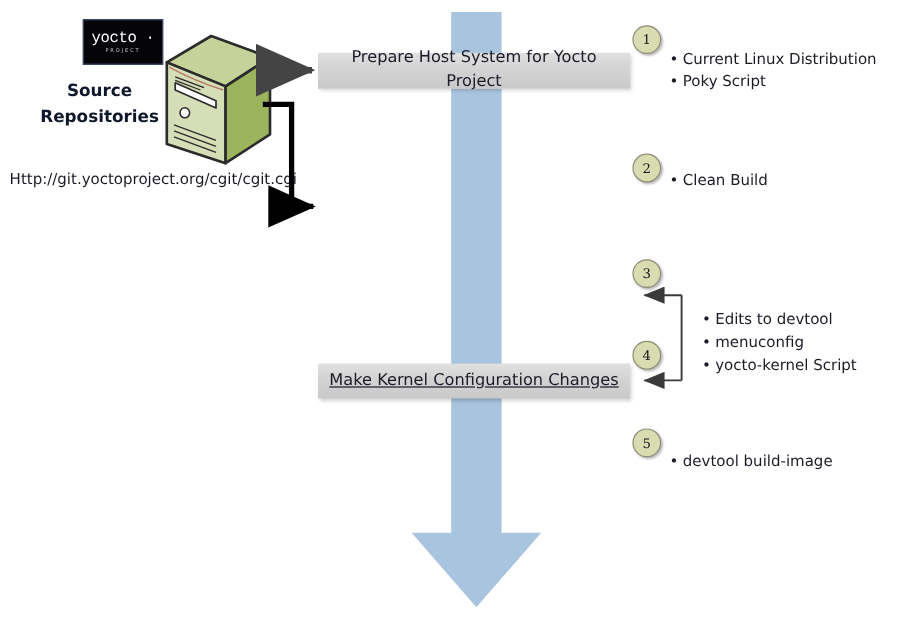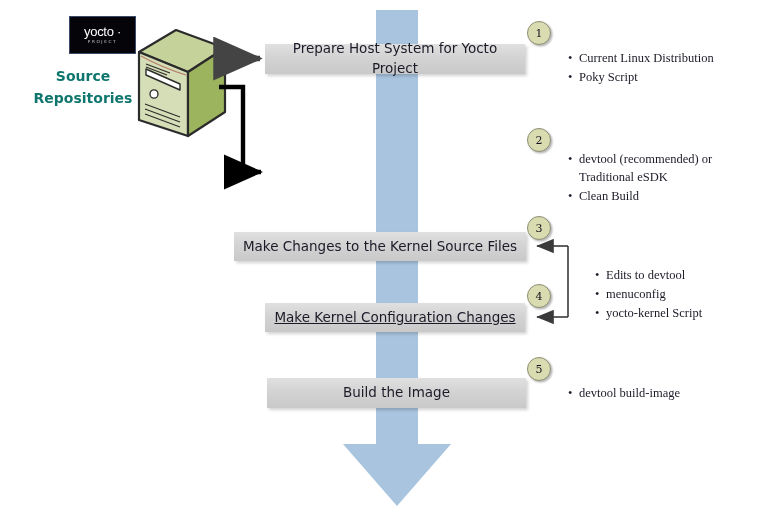--- a/index.html
+++ b/index.html
@@ -82,24 +82,23 @@
   #badge4 { left: 527px; top: 284px; }
   #badge5 { left: 527px; top: 357px; }
 
   
   .notes {
     font-size: 12.5px;
     line-height: 1.42;
     color: #1b1b28;
   }
   .notes ul {
-    margin: 12px;
+    margin: 2px;
     padding: 0 0 0 13px;
     list-style: none;
-    font-family: Liberation Serif, serif;
   }
   .notes li {
     position: relative;
     padding-left: 0;
     margin: 0 0 1px 0;
   }
   .notes li::before {
     content: "\2022";
     position: absolute;
     left: -11px;
@@ -122,40 +121,40 @@
     display: flex;
     flex-direction: column;
     align-items: center;
     justify-content: center;
   }
   #yocto-word {
     color: #ffffff;
     font-size: 13px;
     letter-spacing: -0.3px;
     line-height: 1;
-    font-family: Liberation Sans, sans-serif;
+    font-family: Liberation Mono, monospace;
   }
   #yocto-sub {
     color: #cfcfcf;
     font-size: 4.2px;
     letter-spacing: 1.6px;
     line-height: 1;
     margin-top: 2px;
   }
 
   
   #src-label {
     left: 28px;
     top: 66px;
     width: 110px;
     text-align: center;
     font-size: 14px;
     font-weight: bold;
     line-height: 1.55;
-    color: #0f766e;
+    color: #0f172a;
   }
   #src-url {
     left: 8px;
     top: 141px;
     font-size: 12.5px;
     color: #1b1b28;
     white-space: nowrap;
   }
 
   
@@ -178,20 +177,21 @@
   <div class="abs" id="yocto-logo">
     <div id="yocto-word">yocto ·</div>
     <div id="yocto-sub">PROJECT</div>
   </div>
 
   <div class="abs" id="src-label">
     <div>Source</div>
     <div>Repositories</div>
   </div>
 
+  <div class="abs" id="src-url">Http://git.yoctoproject.org/cgit/cgit.cgi</div>
 
   <svg class="abs" id="server-icon" viewBox="0 0 92 112">
 
     <polygon points="3,24 40,2 89,20 52,44" fill="#c5d29a" stroke="#2b2b2b" stroke-width="2.2" stroke-linejoin="round"></polygon>
 
     <polygon points="3,24 52,44 52,108 3,92" fill="#d5deb6" stroke="#2b2b2b" stroke-width="2.2" stroke-linejoin="round"></polygon>
 
     <polygon points="52,44 89,20 89,84 52,108" fill="#9db45e" stroke="#2b2b2b" stroke-width="2.2" stroke-linejoin="round"></polygon>
 
     <path d="M5,28 Q27,40 50,47" fill="none" stroke="#b06a5a" stroke-width="1.1" opacity="0.85"></path>
@@ -226,29 +226,23 @@
     <path d="M219,87 L243,87 L243,172 L261,172" fill="none" stroke="#000000" stroke-width="4.4" stroke-linejoin="miter" marker-end="url(#ah-black)"></path>
 
     <path d="M568,246 L568,317" fill="none" stroke="#3a3a3a" stroke-width="1.6"></path>
     <path d="M568,246 L537,246" fill="none" stroke="#3a3a3a" stroke-width="1.6" marker-end="url(#ah-gray-left)"></path>
     <path d="M568,317 L537,317" fill="none" stroke="#3a3a3a" stroke-width="1.6" marker-end="url(#ah-gray-left)"></path>
   </svg>
 
   <div class="abs pbox" id="box1">
     <span>Prepare Host System for Yocto Project</span>
   </div>
-  <div class="abs pbox" id="box3">
-    <span>Make Changes to the Kernel Source Files</span>
-  </div>
   <div class="abs pbox" id="box4">
     <span>Make Kernel Configuration Changes</span>
   </div>
-  <div class="abs pbox" id="box5">
-    <span>Build the Image</span>
-  </div>
 
   <div class="abs badge" id="badge1">
     <span>1</span>
   </div>
   <div class="abs badge" id="badge2">
     <span>2</span>
   </div>
   <div class="abs badge" id="badge3">
     <span>3</span>
   </div>
@@ -260,21 +254,20 @@
   </div>
 
   <div class="abs notes" id="notes1">
     <ul>
         <li>Current Linux Distribution</li>
         <li>Poky Script</li>
       </ul>
   </div>
   <div class="abs notes" id="notes2">
     <ul>
-        <li>devtool (recommended) or Traditional eSDK</li>
         <li>Clean Build</li>
       </ul>
   </div>
   <div class="abs notes" id="notes3">
     <ul>
         <li>Edits to devtool</li>
         <li>menuconfig</li>
         <li>yocto-kernel Script</li>
       </ul>
   </div>

